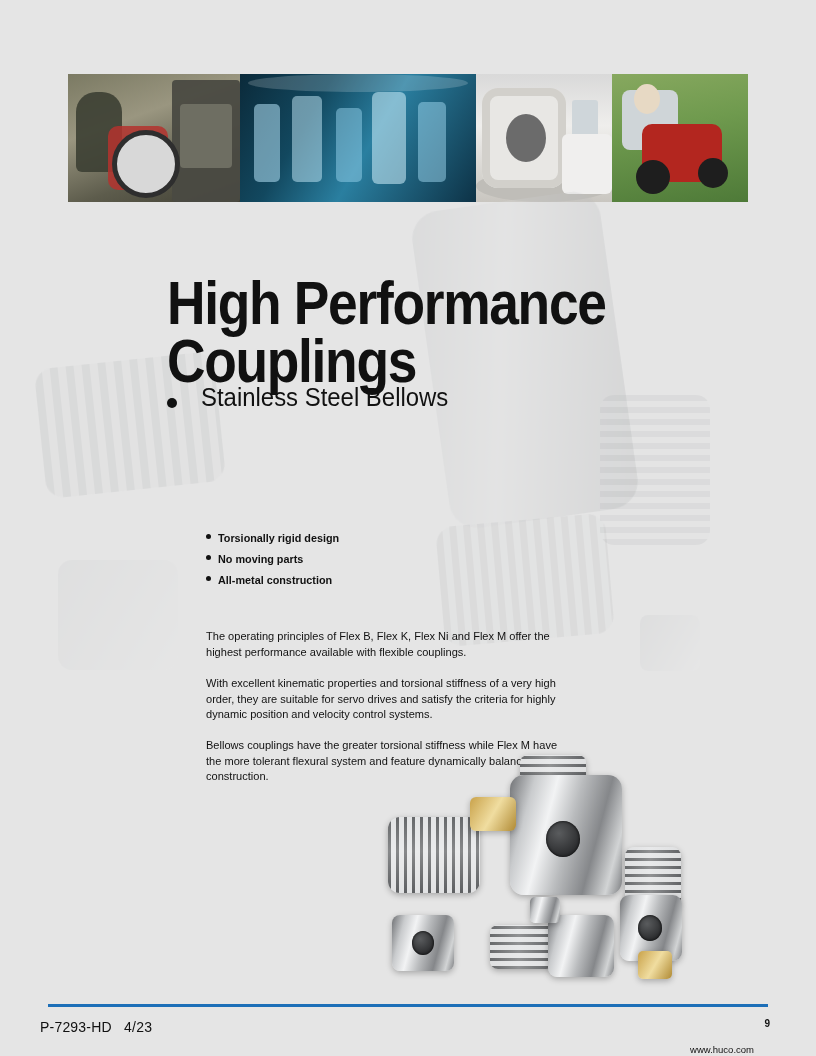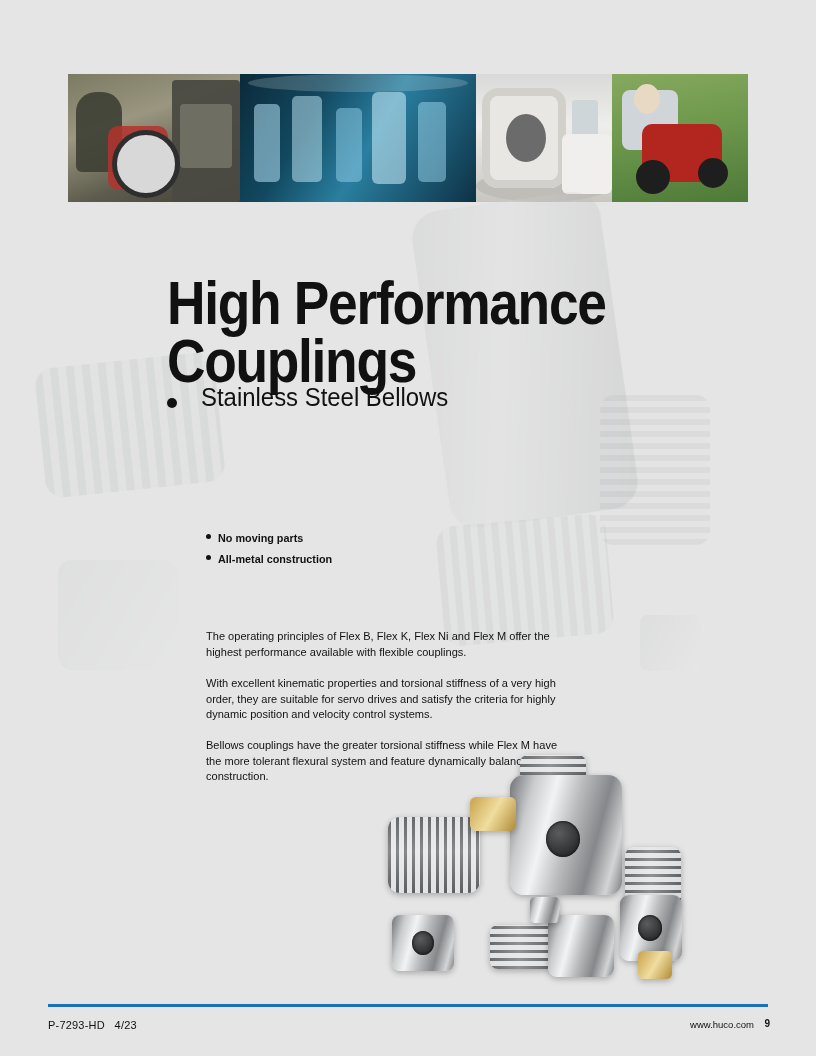--- a/index.html
+++ b/index.html
@@ -250,30 +250,30 @@
   .footer-rule {
     position: absolute;
     left: 48px;
     top: 1004px;
     width: 720px;
     height: 3px;
     background: #1d6fb8;
   }
   .footer-left {
     position: absolute;
-    left: 48px;
+    left: 40px;
     top: 1019px;
-    font-size: 11px;
+    font-size: 14px;
     color: #111;
     letter-spacing: .2px;
   }
   .footer-right {
     position: absolute;
     right: 62px;
-    top: 1019px;
+    top: 1044px;
     font-size: 9.5px;
     color: #111;
     text-align: right;
   }
   .footer-page {
     position: absolute;
     right: 46px;
     top: 1018px;
     font-size: 10px;
     font-weight: bold;
@@ -332,20 +332,24 @@
   <div class="bullet-list">
     <div class="bullet-row">
       <span class="bullet-dot"></span>
       <span class="bullet-text">Stainless Steel Bellows</span>
     </div>
   </div>
 
   <div class="sub-list">
     <div class="sub-row">
       <span class="sub-dot"></span>
+      <span class="sub-text">Torsionally rigid design</span>
+    </div>
+    <div class="sub-row">
+      <span class="sub-dot"></span>
       <span class="sub-text">No moving parts</span>
     </div>
     <div class="sub-row">
       <span class="sub-dot"></span>
       <span class="sub-text">All-metal construction</span>
     </div>
   </div>
 
   <div class="paras">
     <p class="para">The operating principles of Flex B, Flex K, Flex Ni and Flex M offer the highest performance available with flexible couplings.</p>

